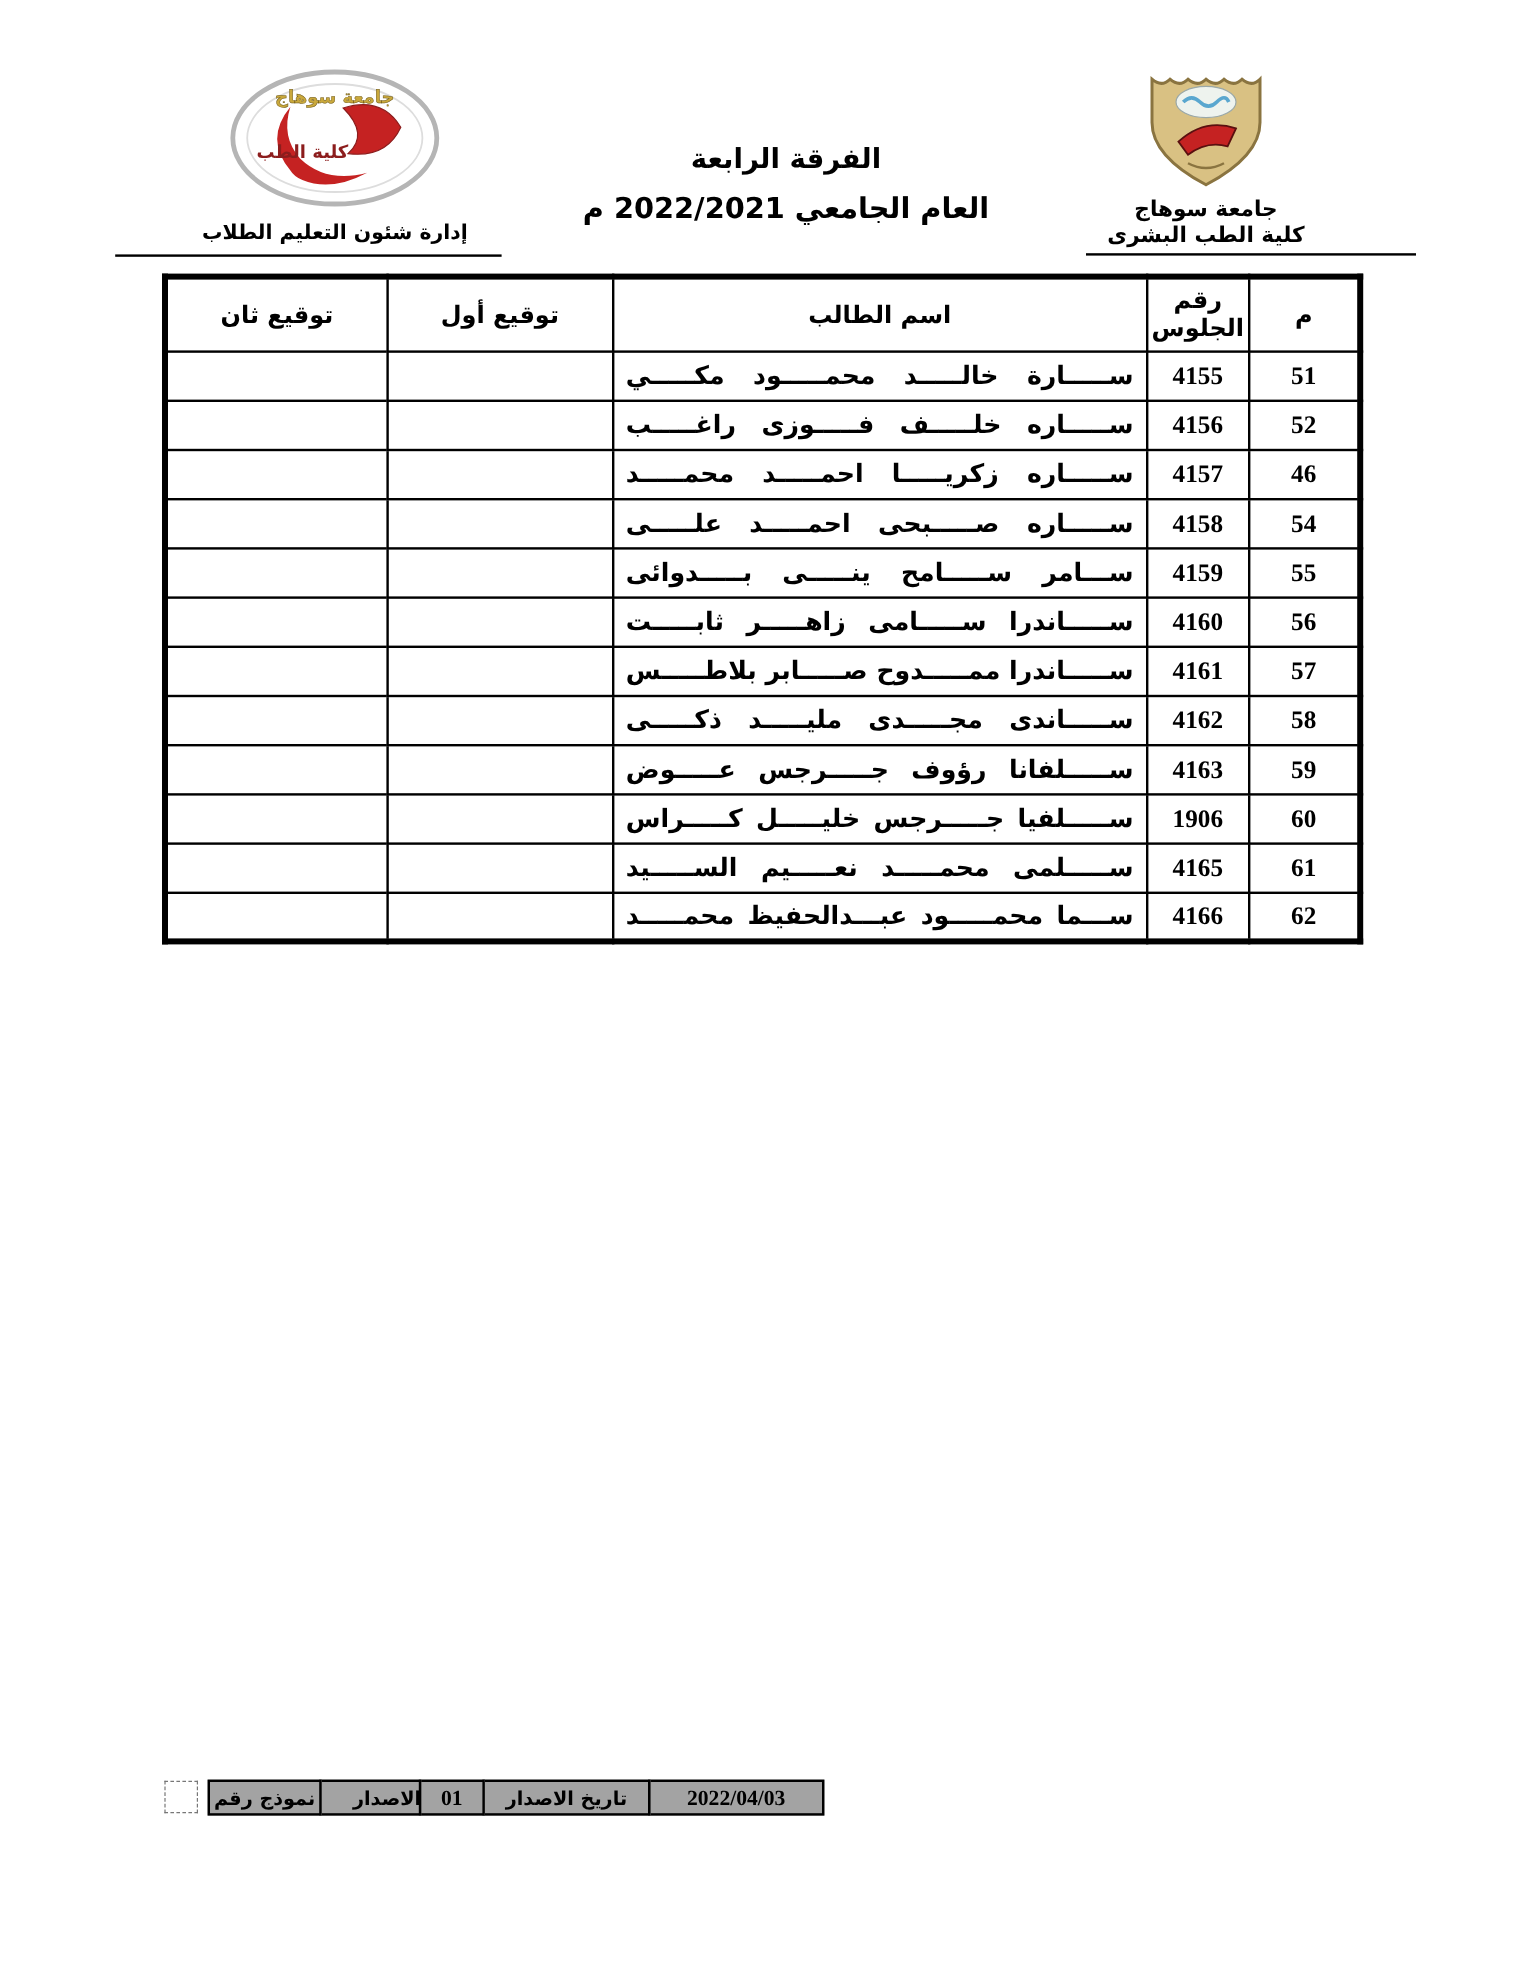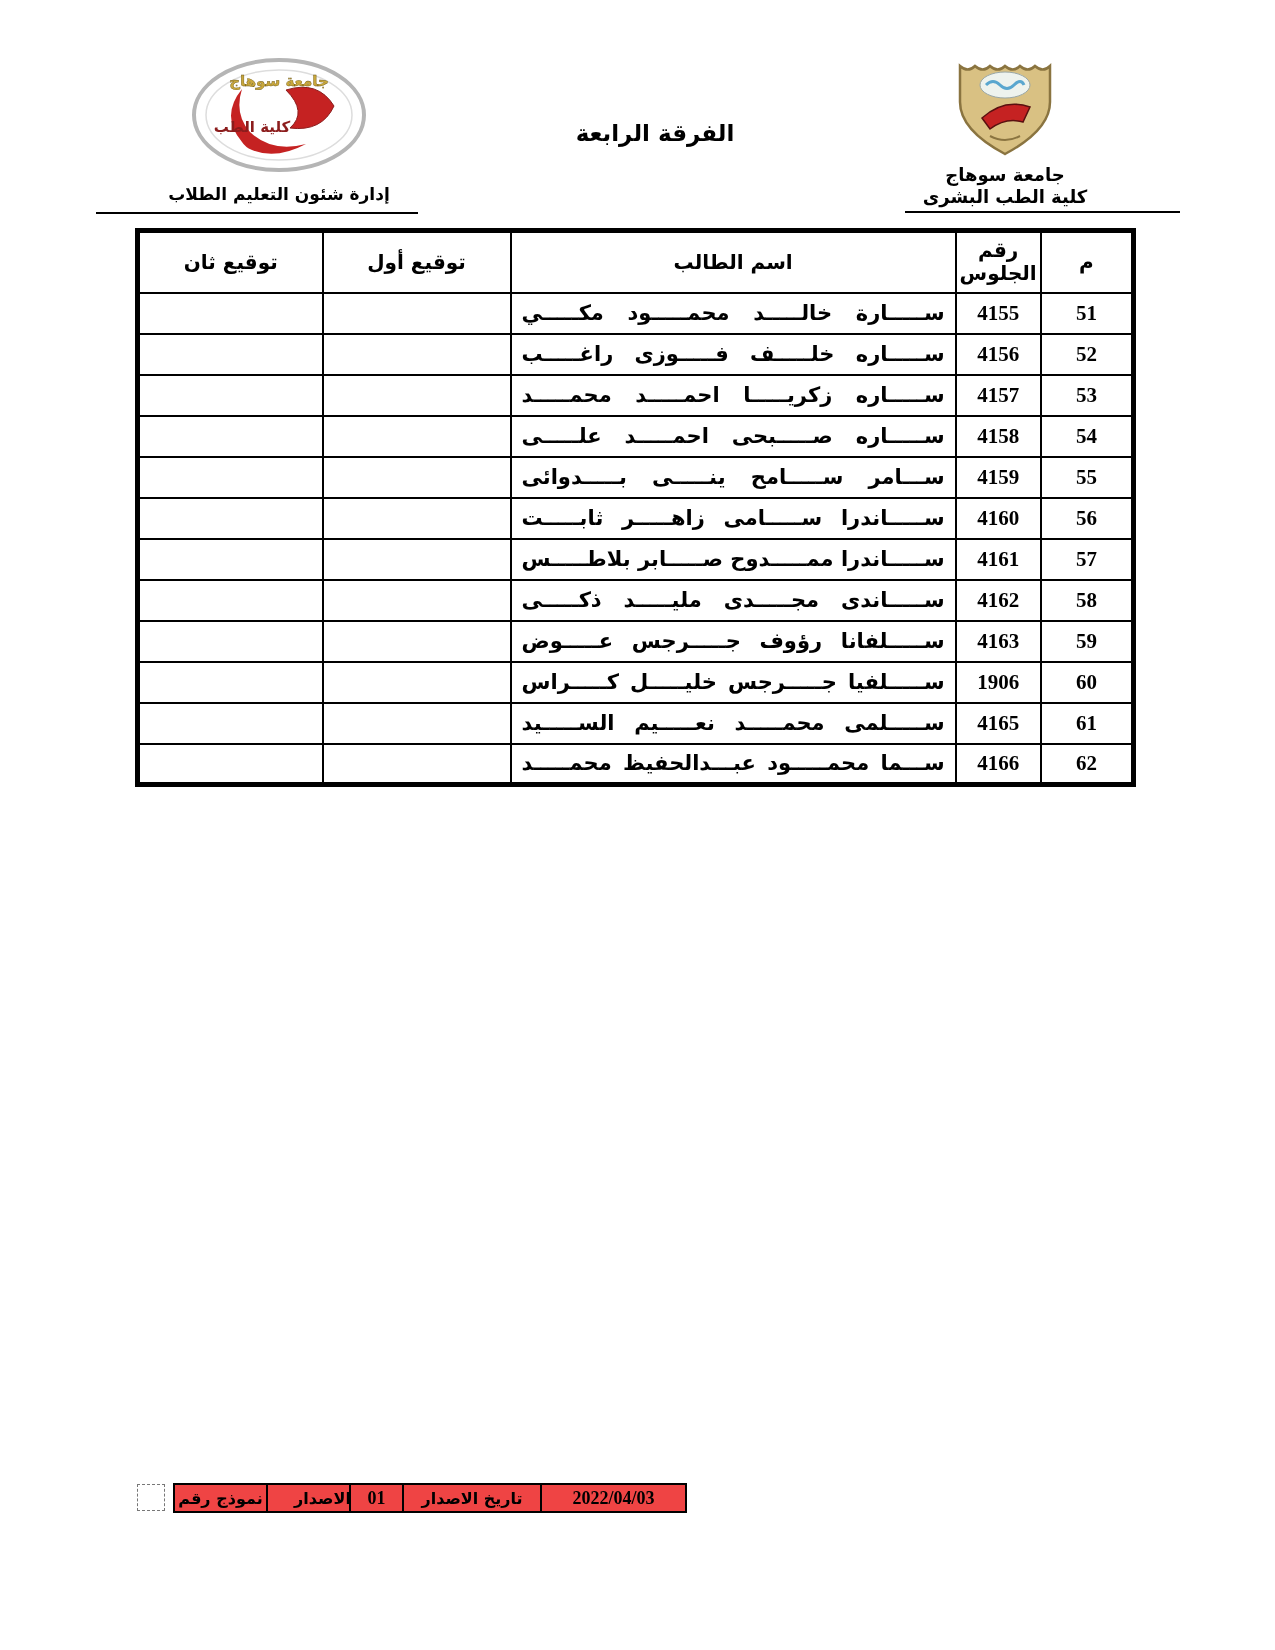--- a/index.html
+++ b/index.html
@@ -89,21 +89,21 @@
     width:905px; height:30px;
     display:flex; flex-direction:row-reverse;
     direction:rtl;
   }
   .footer .fcell {
     border:2px solid #000;
     margin-left:-2px;
     height:30px;
     display:flex; align-items:center; justify-content:center;
     font-weight:bold;
-    background:#ef4444;
+    background:#a3a3a3;
   }
   .fcell.label { font-size:16px; font-family:"DejaVu Sans", sans-serif; }
   .fcell.value { font-size:18px; font-family:"Liberation Serif", serif; }
   .f-form  { width:95px; }
   .f-code  { width:385px; }
   .f-ver-l { width:85px;padding-left:28px; }
   .f-ver-v { width:55px; }
   .f-date-l{ width:140px; }
   .f-date-v{ width:147px; }
   .footer-dashed-box {
@@ -126,20 +126,21 @@
       <path d="M32,60 q22,-20 48,-11 l-7,15 q-17,-5 -33,7 z" fill="#c52222" stroke="#5a1010" stroke-width="1.5"></path>
       <path d="M40,78 q15,8 30,0" fill="none" stroke="#8a7440" stroke-width="2"></path>
     </svg>
     <div class="uni-name">جامعة سوهاج</div>
     <div class="fac-name">كلية الطب البشرى</div>
   </div>
   <div class="underline-right"></div>
 
   <div class="header-center">
     <div class="grade-title">الفرقة الرابعة</div>
+    <div class="year-title">العام الجامعي 2022/2021 م</div>
   </div>
 
   <div class="header-left">
     <svg width="178" height="118" viewBox="0 0 178 118" aria-hidden="true">
       <ellipse cx="89" cy="59" rx="85" ry="55" fill="#ffffff" stroke="#b5b5b5" stroke-width="4"></ellipse>
       <ellipse cx="89" cy="59" rx="73" ry="45" fill="#ffffff" stroke="#dddddd" stroke-width="1.5"></ellipse>
       <path d="M52,86 Q30,60 52,33 Q44,58 60,76 Q82,97 116,88 Q86,104 62,94 Q55,91 52,86 Z" fill="#c52222"></path>
       <path d="M96,34 q32,-10 48,16 q-12,26 -44,22 q18,-16 -4,-38 z" fill="#c52222" stroke="#8c1d1d" stroke-width="1"></path>
       <text x="89" y="30" text-anchor="middle" font-size="15" font-weight="bold" fill="#c9a83c" stroke="#6b5513" stroke-width="0.4">جامعة سوهاج</text>
       <text x="62" y="76" text-anchor="middle" font-size="15" font-weight="bold" fill="#8c1d1d">كلية الطب</text>
@@ -177,21 +178,21 @@
           <td class="cell-sig"></td>
         </tr>
         <tr>
           <td class="cell-idx">52</td>
           <td class="cell-seat">4156</td>
           <td class="cell-name">ســـــاره خلـــــف فـــــوزى راغـــــب</td>
           <td class="cell-sig"></td>
           <td class="cell-sig"></td>
         </tr>
         <tr>
-          <td class="cell-idx">53</td>
+          <td class="cell-idx">46</td>
           <td class="cell-seat">4157</td>
           <td class="cell-name">ســـــاره زكريـــــا احمـــــد محمـــــد</td>
           <td class="cell-sig"></td>
           <td class="cell-sig"></td>
         </tr>
         <tr>
           <td class="cell-idx">54</td>
           <td class="cell-seat">4158</td>
           <td class="cell-name">ســـــاره صـــــبحى احمـــــد علـــــى</td>
           <td class="cell-sig"></td>

